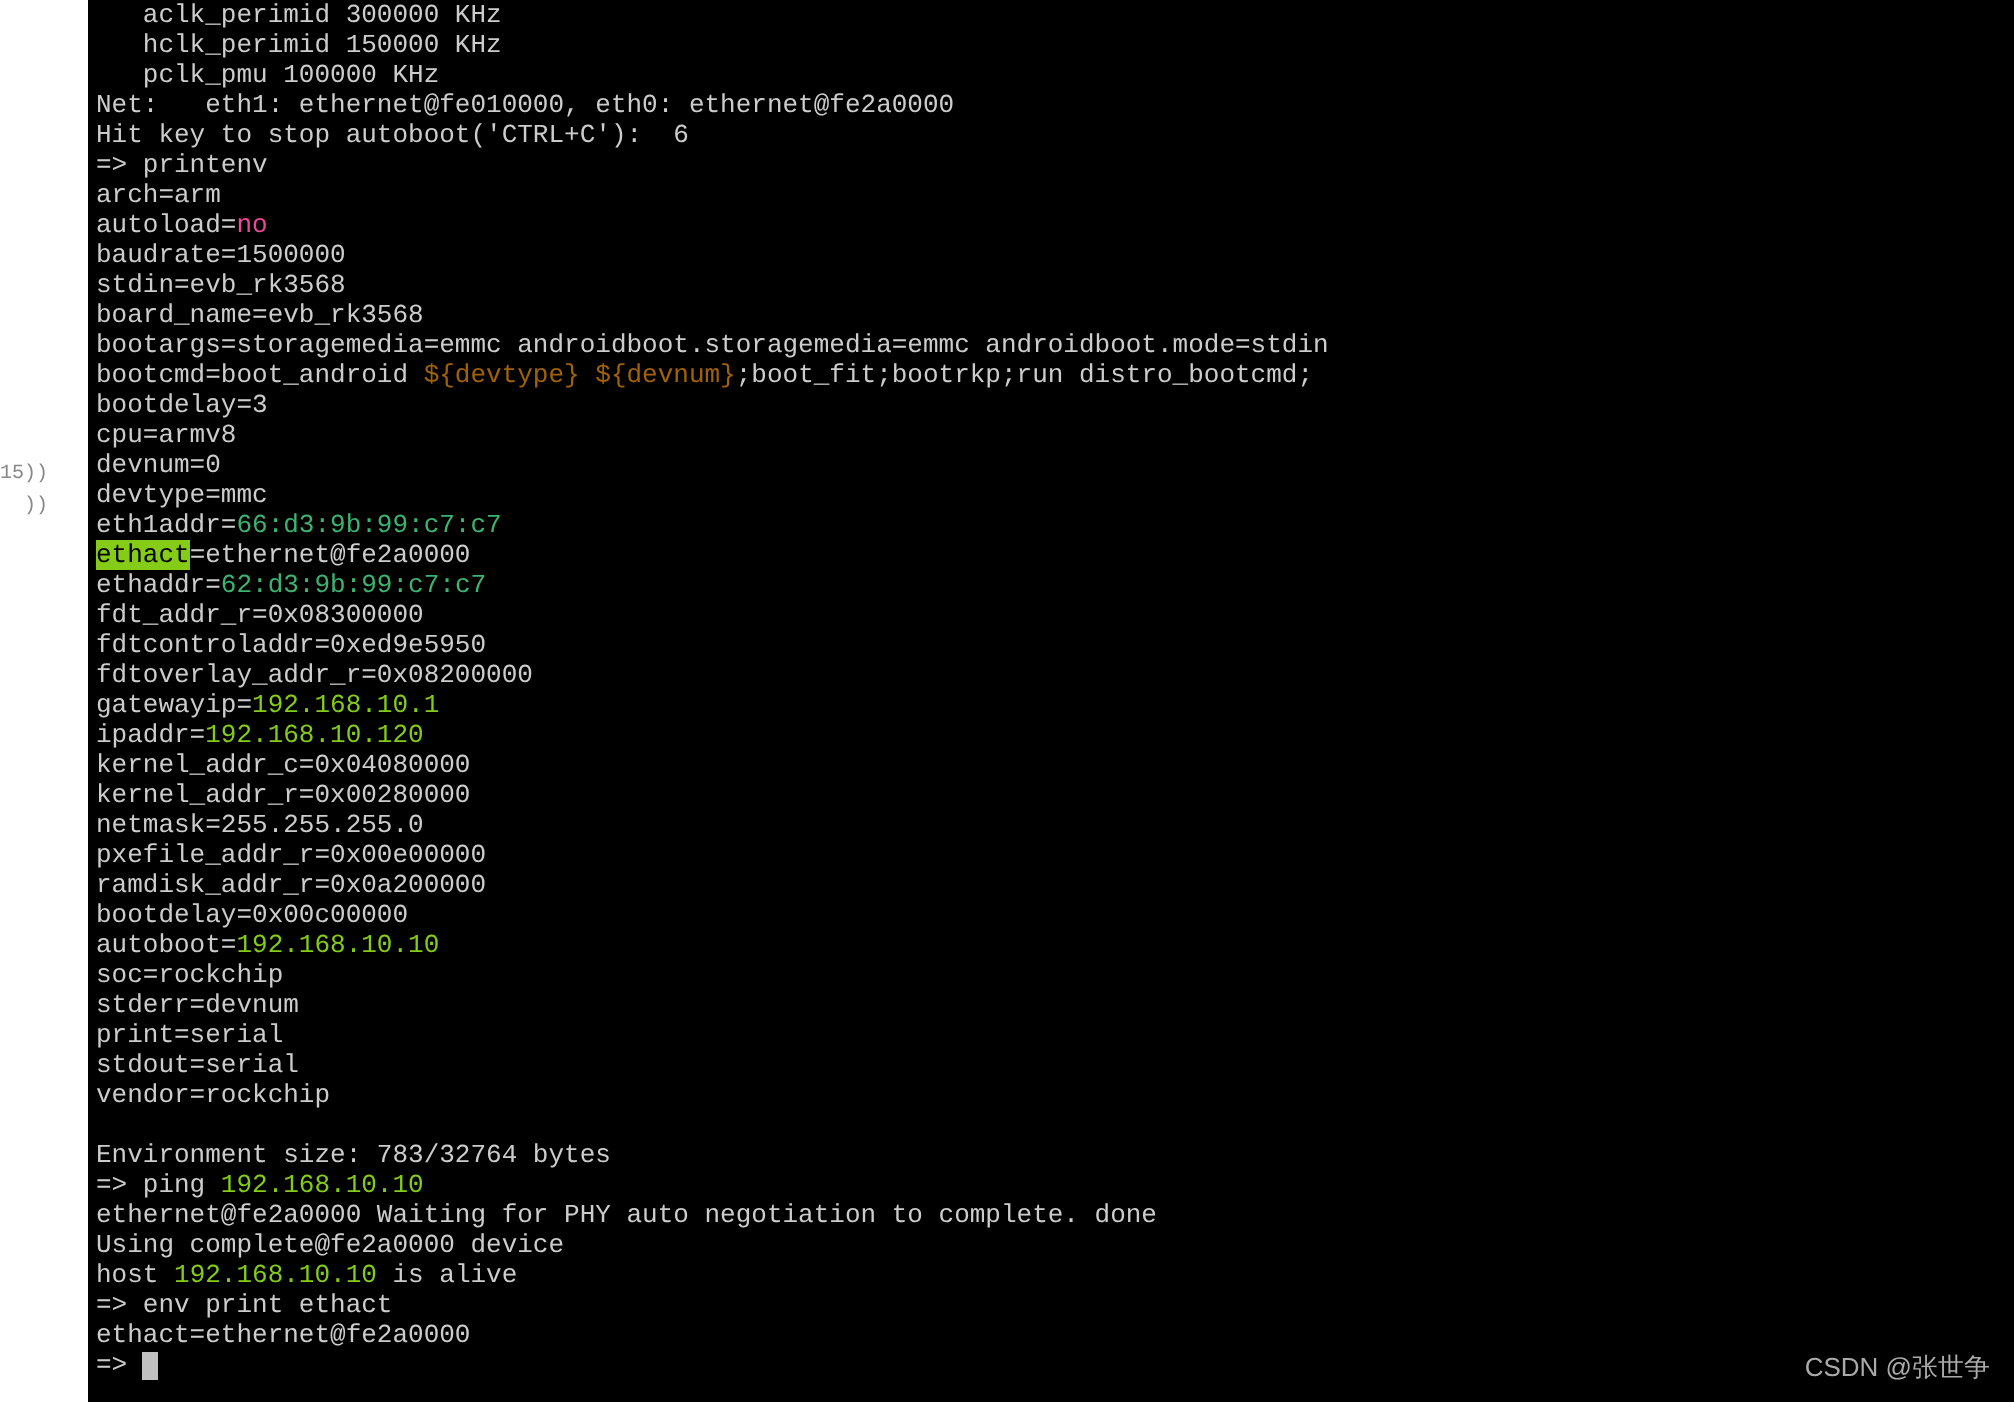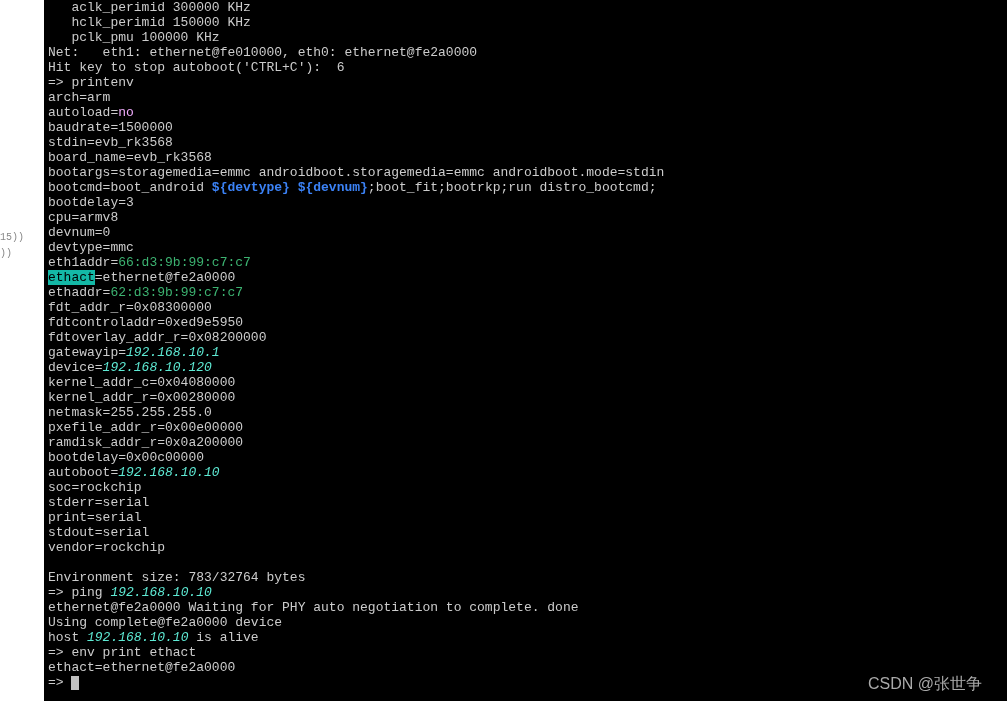--- a/index.html
+++ b/index.html
@@ -14,53 +14,53 @@
       overflow: hidden;
     }
     .sidebar {
       position: absolute;
       left: 0;
       top: 230px;
       width: 24px;
       color: #888;
       font-size: 10px;
       line-height: 16px;
-      text-align: left;
+      text-align: right;
     }
     .terminal {
       position: absolute;
       left: 44px;
       top: 0;
       right: 0;
       bottom: 0;
       background: #000;
       color: #ccc;
       padding: 0 4px 4px 4px;
       white-space: pre;
       overflow: hidden;
     }
-    .orange { color: #f0abfc; }
-    .teal-bold { color: #3b82f6; font-weight: bold; }
+    .orange { color: #ec4899; }
+    .teal-bold { color: #a16207; font-weight: normal; }
     .green { color: #3cb371; text-align: right; }
-    .deepsky { color: #5eead4; font-style: italic; }
-    .highlight { background: #14b8a6; color: #000; font-family: Liberation Mono, monospace; }
+    .deepsky { color: #84cc16; }
+    .highlight { background: #84cc16; color: #000; font-family: Liberation Mono, monospace; }
     .cursor {
       display: inline-block;
       width: 8px;
       height: 14px;
       background: #c0c0c0;
       vertical-align: text-bottom;
     }
     .watermark {
       position: absolute;
-      right: 25px;
+      right: 12px;
       bottom: 10px;
       color: #aaa;
       font-family: sans-serif;
-      font-size: 16px;
+      font-size: 13px;
       pointer-events: none;
     }
   </style>
 </head>
 <body>
 
 <div class="sidebar">
   <div>15))</div>
   <div>))</div>
 </div>
@@ -82,30 +82,30 @@
 <span>cpu=armv8</span>
 <span>devnum=0</span>
 <span>devtype=mmc</span>
 <span>eth1addr=</span><span class="green">66:d3:9b:99:c7:c7</span>
 <span class="highlight">ethact</span><span>=ethernet@fe2a0000</span>
 <span>ethaddr=</span><span class="green">62:d3:9b:99:c7:c7</span>
 <span>fdt_addr_r=0x08300000</span>
 <span>fdtcontroladdr=0xed9e5950</span>
 <span>fdtoverlay_addr_r=0x08200000</span>
 <span>gatewayip=</span><span class="deepsky">192.168.10.1</span>
-<span>device=</span><span class="deepsky">192.168.10.120</span>
+<span>ipaddr=</span><span class="deepsky">192.168.10.120</span>
 <span>kernel_addr_c=0x04080000</span>
 <span>kernel_addr_r=0x00280000</span>
 <span>netmask=255.255.255.0</span>
 <span>pxefile_addr_r=0x00e00000</span>
 <span>ramdisk_addr_r=0x0a200000</span>
 <span>bootdelay=0x00c00000</span>
 <span>autoboot=</span><span class="deepsky">192.168.10.10</span>
 <span>soc=rockchip</span>
-<span>stderr=serial</span>
+<span>stderr=devnum</span>
 <span>print=serial</span>
 <span>stdout=serial</span>
 <span>vendor=rockchip</span>
 <span></span>
 <span>Environment size: 783/32764 bytes</span>
 <span>=&gt; ping </span><span class="deepsky">192.168.10.10</span>
 <span>ethernet@fe2a0000 Waiting for PHY auto negotiation to complete. done</span>
 <span>Using complete@fe2a0000 device</span>
 <span>host </span><span class="deepsky">192.168.10.10</span><span> is alive</span>
 <span>=&gt; env print ethact</span>

